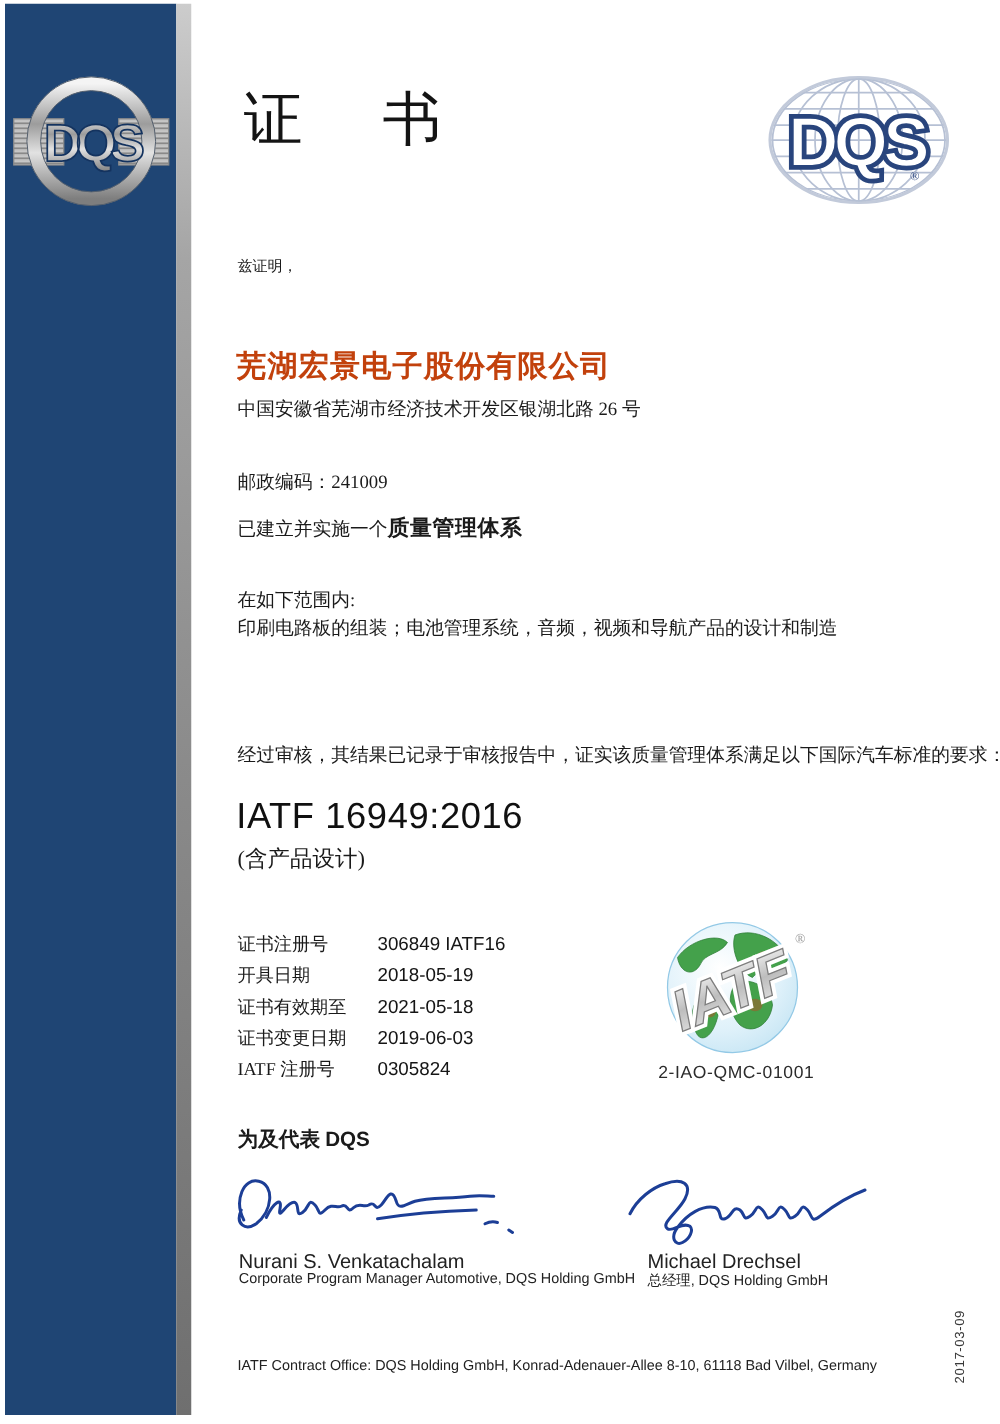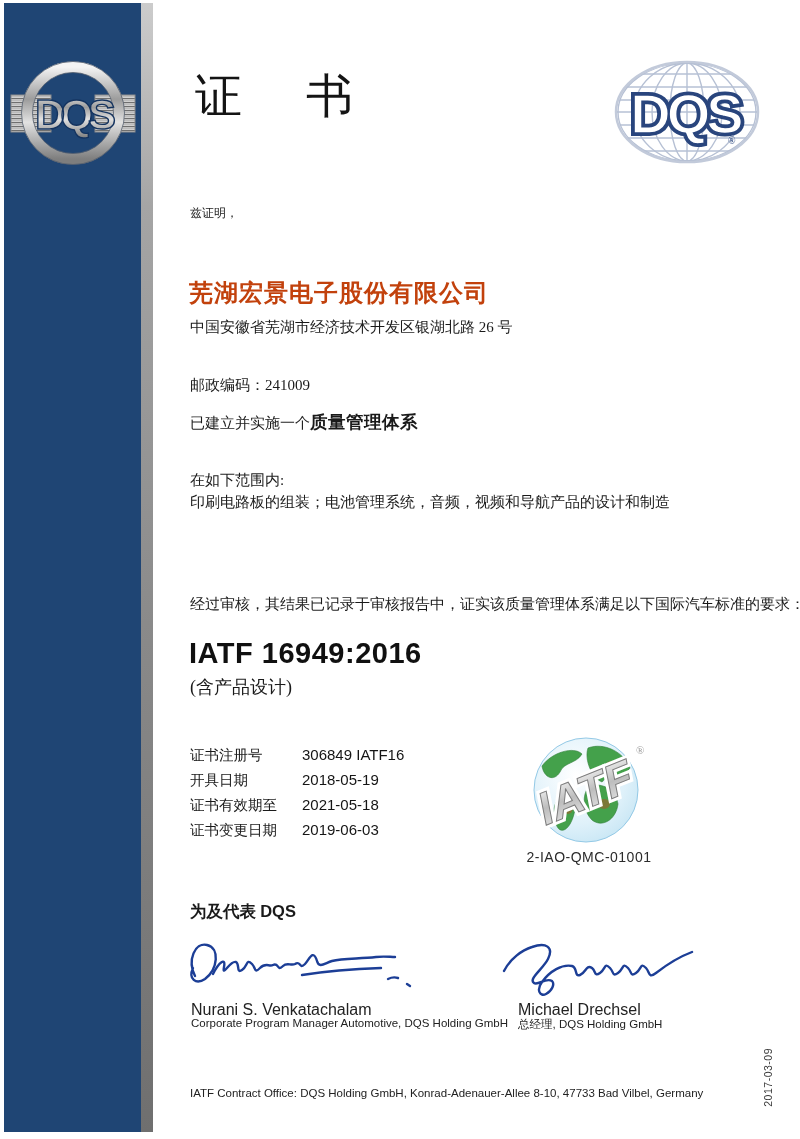--- a/index.html
+++ b/index.html
@@ -31,21 +31,21 @@
   .company-name{left:189px;top:277px;font-family:"Liberation Sans","DejaVu Sans",sans-serif;
     font-weight:bold;font-size:24px;letter-spacing:1px;color:#c2410c;text-align:right;}
   .company-address{left:190px;top:318px;font-size:15px;}
   .company-postal{left:190px;top:340px;font-size:15px;margin-top:36px;}
   .statement{left:190px;top:410px;font-size:15px;}
   .statement b{font-family:"Liberation Sans","DejaVu Sans",sans-serif;font-size:17.5px;letter-spacing:.5px;}
   .scope-label{left:190px;top:471px;font-size:15px;}
   .scope-text{left:190px;top:493px;font-size:15px;width:600px;}
   .audit{left:190px;top:595px;font-size:15px;width:615px;}
   .standard-name{left:189px;top:637px;font-family:"Liberation Sans","DejaVu Sans",sans-serif;
-    font-weight:bold;font-size:29px;letter-spacing:.5px;color:#101010;}
+    font-weight:normal;font-size:29px;letter-spacing:.5px;color:#101010;}
   .standard-note{left:190px;top:675px;font-size:18px;}
 
   
   .details{left:190px;top:746px;}
   .details .row{display:flex;height:25px;align-items:baseline;}
   .details .lbl{width:112px;font-size:14.5px;}
   .details .val{font-family:"Liberation Sans","DejaVu Sans",sans-serif;font-size:15px;color:#151515;}
 
   
   .behalf{left:190px;top:901px;font-size:16.5px;font-weight:bold;}
@@ -152,20 +152,24 @@
     <span class="val">2018-05-19</span>
   </div>
   <div class="row">
     <span class="lbl">证书有效期至</span>
     <span class="val">2021-05-18</span>
   </div>
   <div class="row">
     <span class="lbl">证书变更日期</span>
     <span class="val">2019-06-03</span>
   </div>
+  <div class="row">
+    <span class="lbl">IATF 注册号</span>
+    <span class="val">0305824</span>
+  </div>
 </div>
 
 <svg class="abs iatf-logo" width="130" height="112" viewBox="0 0 130 112">
   <defs>
     <radialGradient id="ocean" cx="0.4" cy="0.35" r="0.8">
       <stop offset="0" stop-color="#ffffff"></stop>
         <stop offset="0.6" stop-color="#dff1fa"></stop>
       <stop offset="1" stop-color="var(--iatf-ocean,#bfe2f2)"></stop>
     </radialGradient>
     <linearGradient id="silverT" x1="0" y1="0" x2="0" y2="1">
@@ -208,14 +212,14 @@
 
 <svg class="abs sig2" width="212" height="70" viewBox="0 0 212 70" fill="none" stroke="var(--signature-blue,#1c3e96)" stroke-width="2.4" stroke-linecap="round">
   <path d="M6,38 C12,26 24,17 34,14 C48,9 56,14 50,26 C45,36 30,46 36,50 C40,53 48,44 54,48 C57,51 54,58 48,61 C42,64 38,57 44,49 C52,38 64,31 74,33 C80,35 76,44 82,42 C88,40 88,31 94,35 C98,38 96,44 102,40 C108,36 106,29 112,35 C116,39 114,44 120,40 C126,36 124,29 130,35 C134,39 132,44 138,40 C144,36 142,29 148,35 C152,39 150,46 158,40 C167,33 178,25 194,19"></path>
 </svg>
 
 <div class="abs sig-name sig1-name">Nurani S. Venkatachalam</div>
 <div class="abs sig-title sig1-title">Corporate Program Manager Automotive, DQS Holding GmbH</div>
 <div class="abs sig-name sig2-name">Michael Drechsel</div>
 <div class="abs sig-title sig2-title">总经理, DQS Holding GmbH</div>
 
-<div class="abs footer">IATF Contract Office: DQS Holding GmbH, Konrad-Adenauer-Allee 8-10, 47733 Bad Vilbel, Germany</div>
+<div class="abs footer">IATF Contract Office: DQS Holding GmbH, Konrad-Adenauer-Allee 8-10, 61118 Bad Vilbel, Germany</div>
 <div class="abs vdate">2017-03-09</div>
 
 </body></html>

